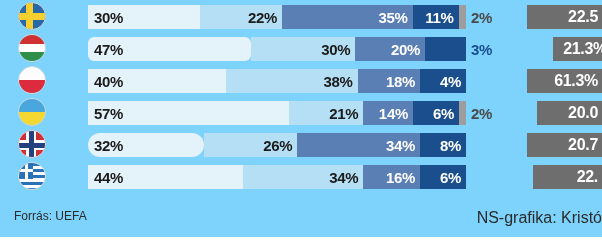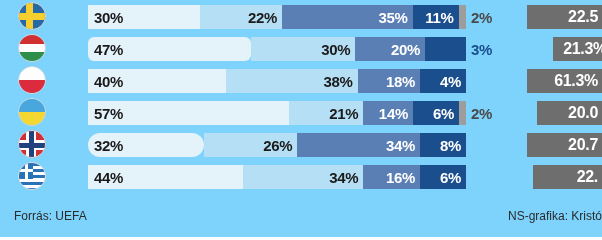--- a/index.html
+++ b/index.html
@@ -123,21 +123,21 @@
     position: absolute;
     left: 0; bottom: 8px;
     width: 602px; height: 20px;
   }
   .footer .src {
     position: absolute; left: 14px; top: 0;
     font-size: 12px; color: #2b2b2b;
   }
   .footer .credit {
     position: absolute; right: 0; top: 0;
-    font-size: 12px; color: #2b2b2b;
+    font-size: 16px; color: #2b2b2b;
     white-space: nowrap;
     margin-left: 39px;
   }
 </style>
 </head>
 <body>
 
 <div id="infographic">
 
   <div class="rows">

